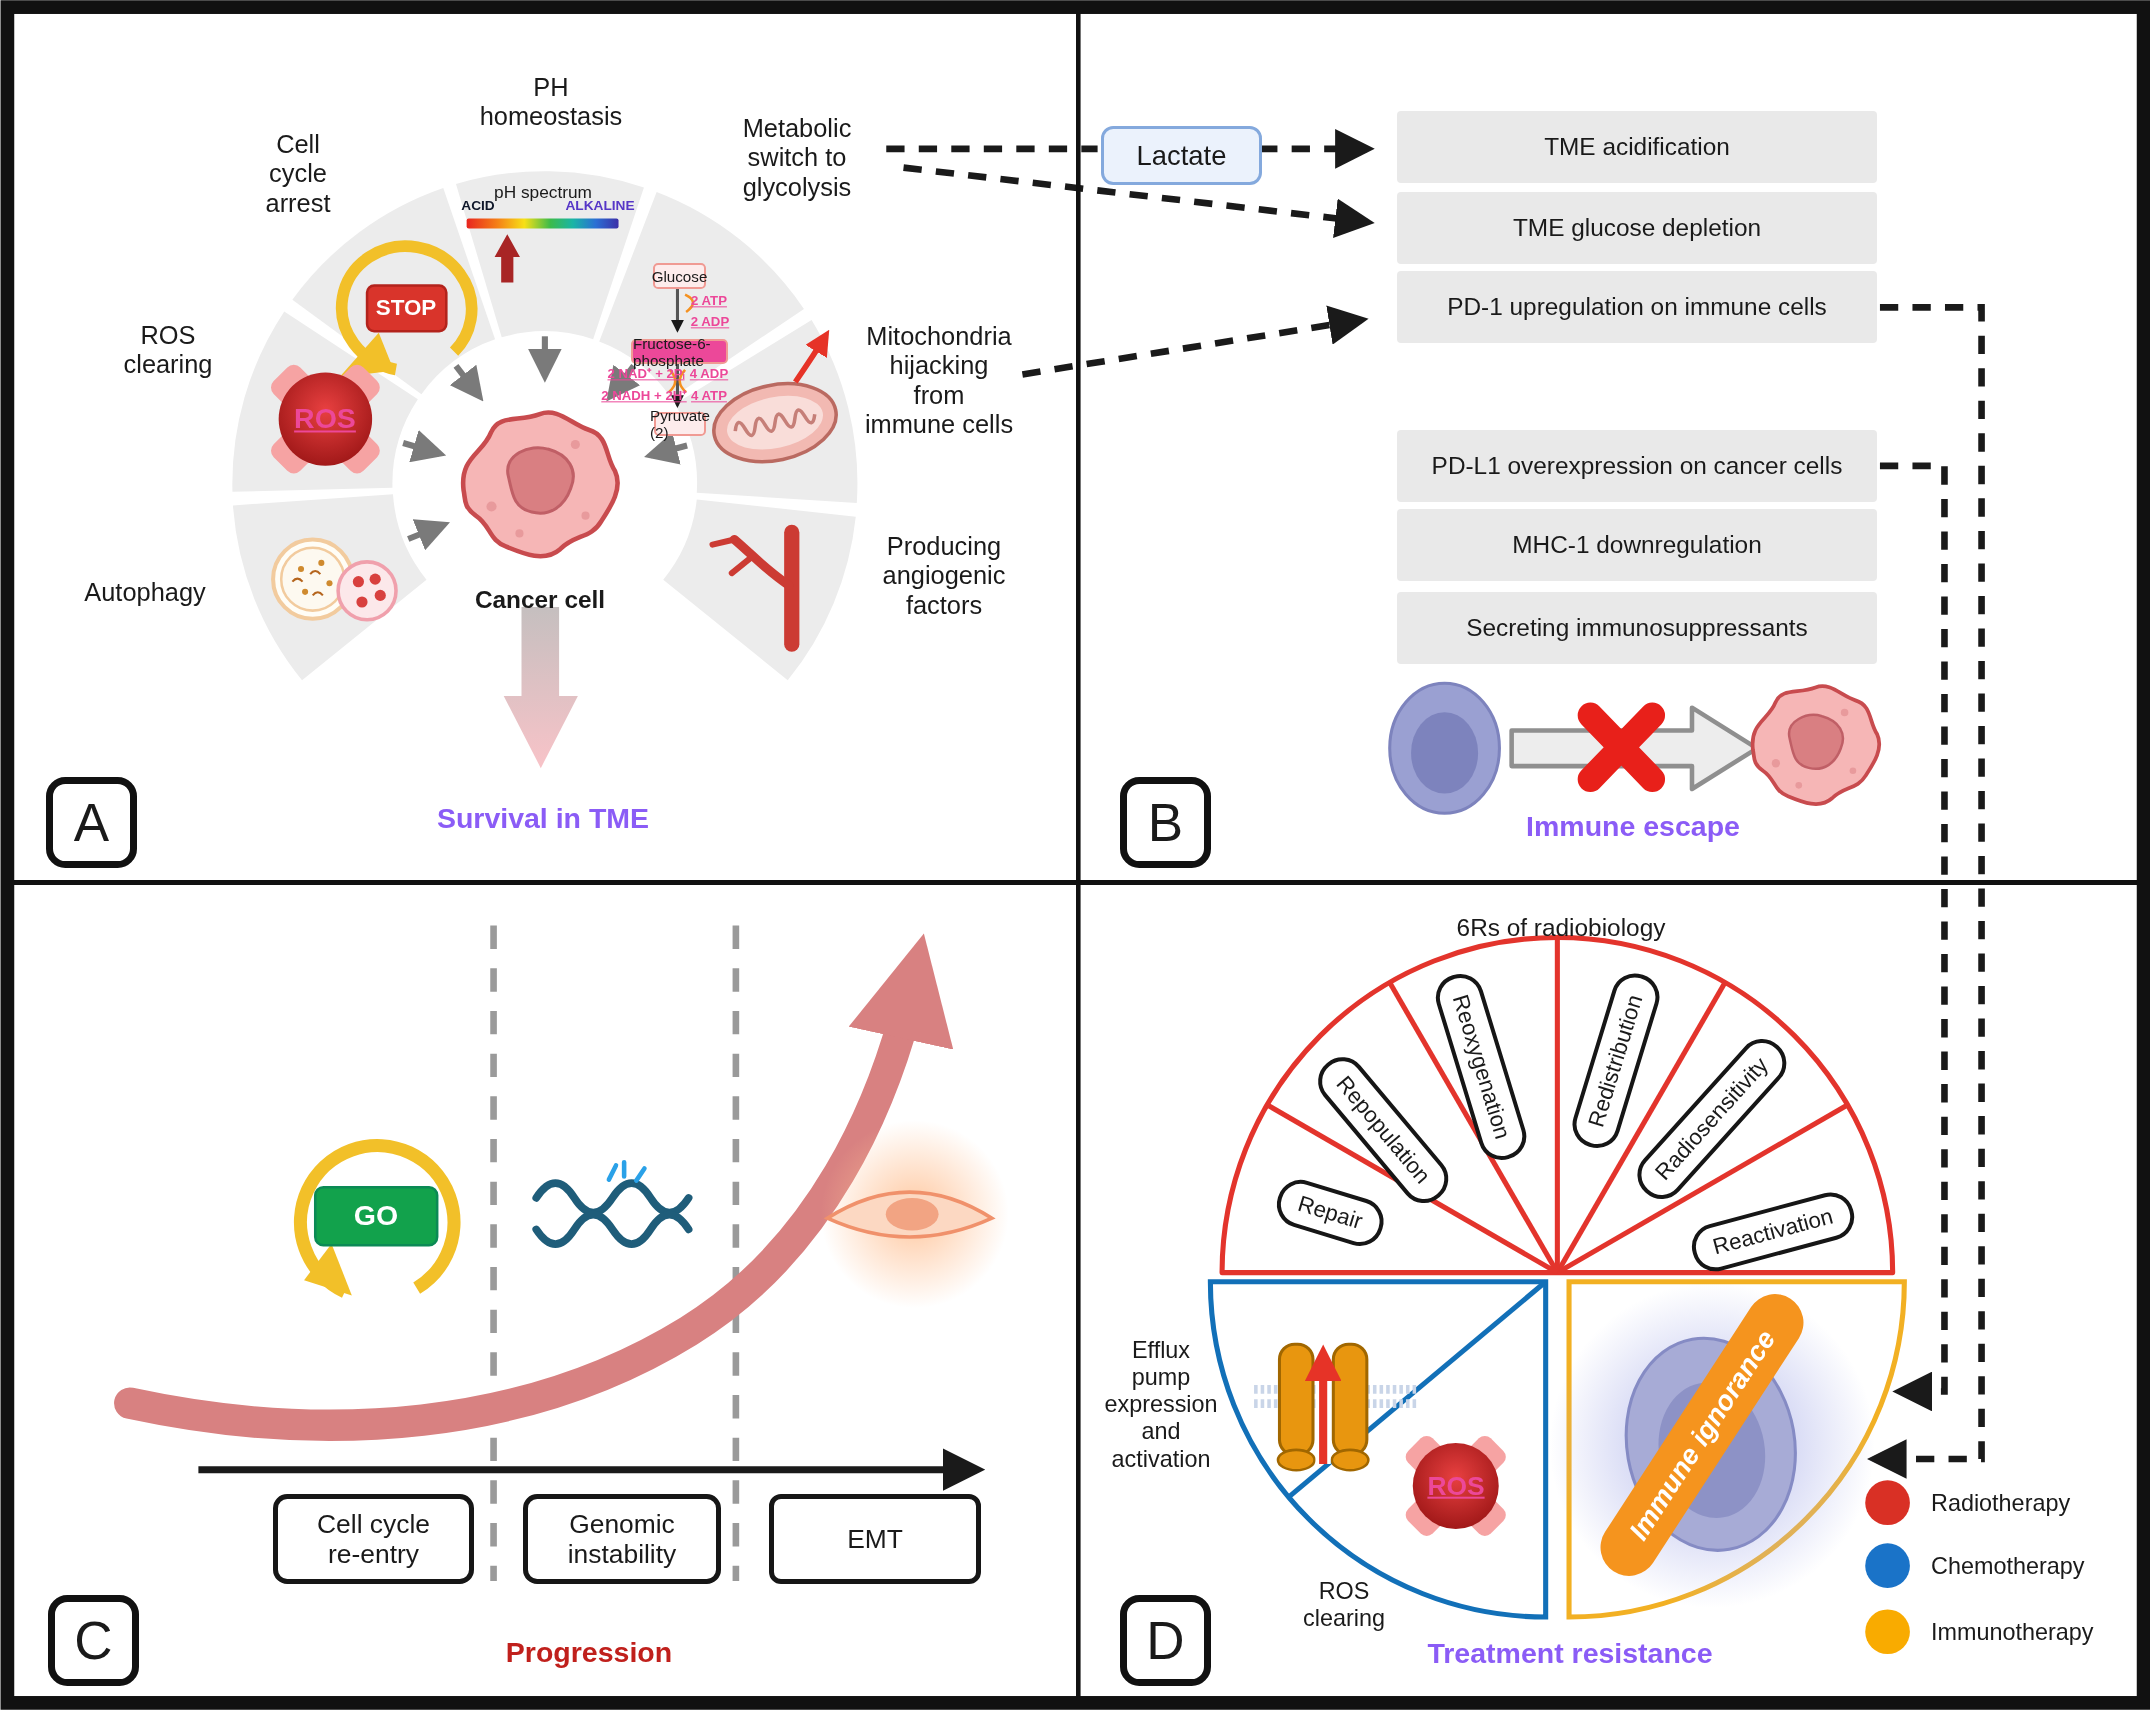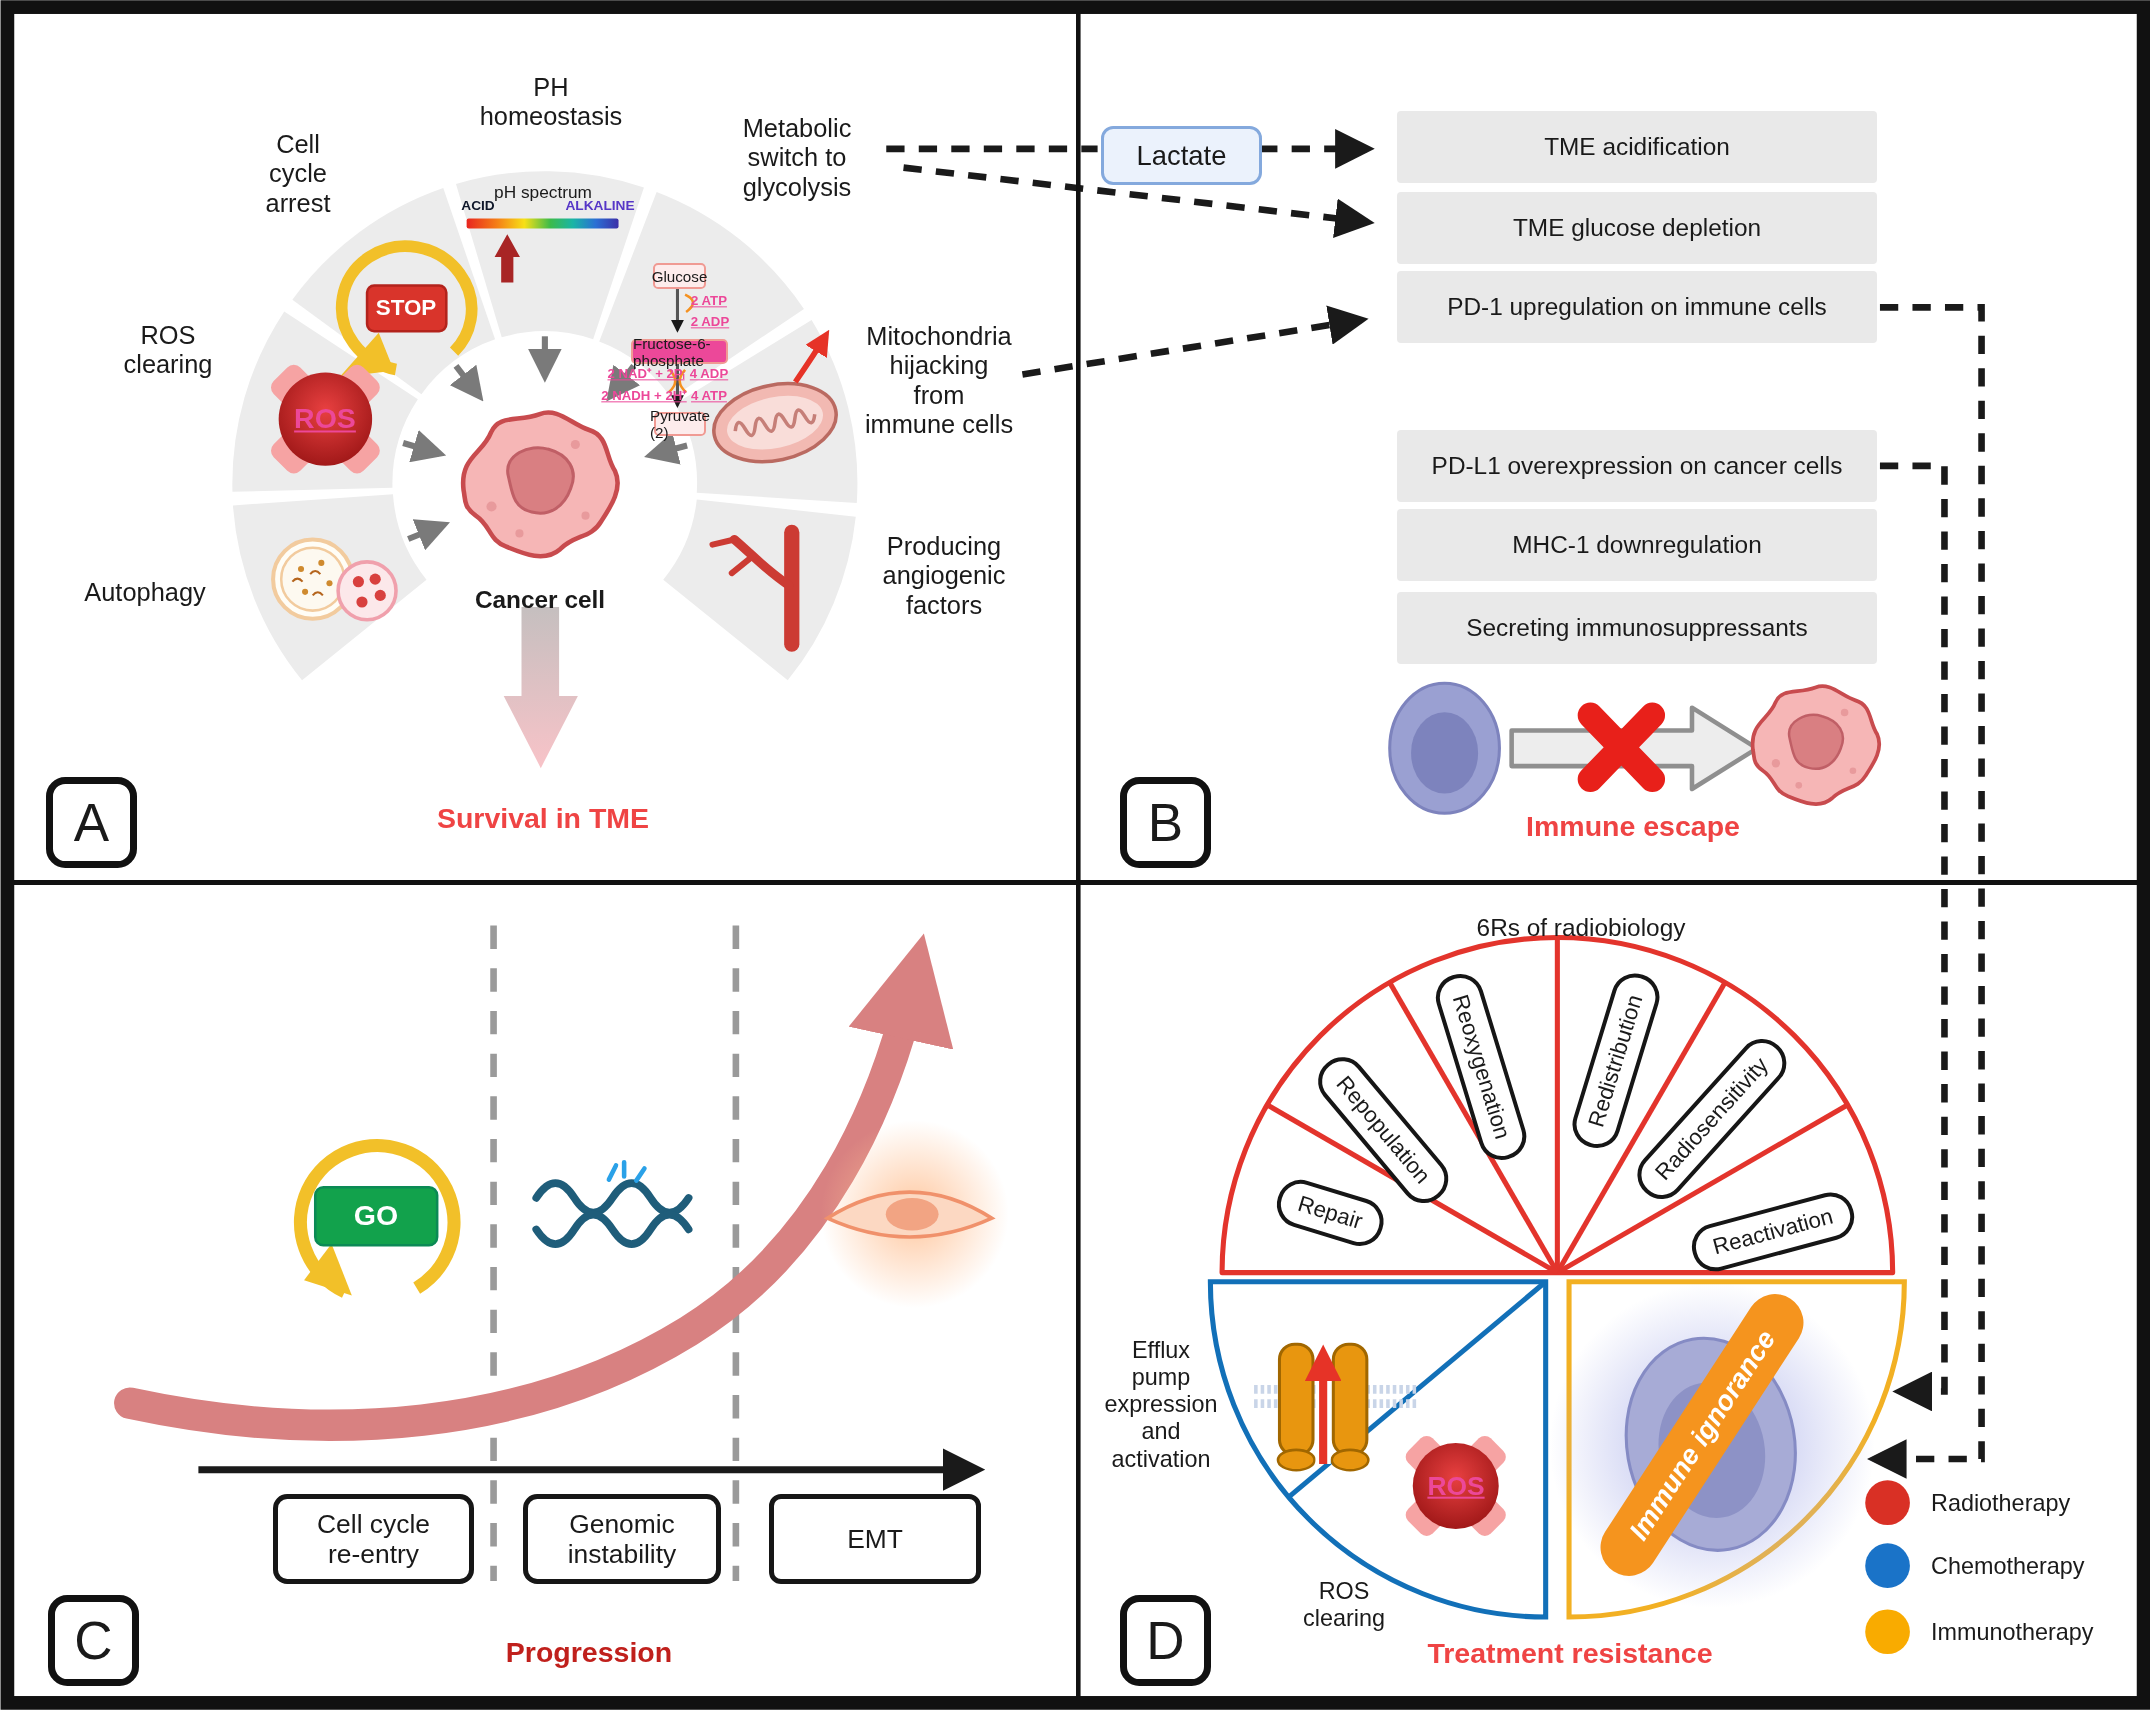--- a/index.html
+++ b/index.html
@@ -5,21 +5,21 @@
   html,body{margin:0;padding:0;background:#222;}
   #canvas{position:relative;width:2151px;height:1710px;background:#fff;overflow:hidden;
           font-family:"Liberation Sans",sans-serif;color:#1a1a1a;}
   #art{position:absolute;left:0;top:0;}
   .t{position:absolute;transform:translate(-50%,-50%);text-align:center;white-space:nowrap;line-height:1.16;}
   .lt{position:absolute;transform:translate(0,-50%);text-align:left;white-space:nowrap;}
   .s34{font-size:17.3px;} .s27{font-size:13.7px;font-weight:bold;}
   .s26{font-size:13.2px;font-weight:bold;} .s44{font-size:22.4px;} .s46{font-size:23.4px;}
   .s48{font-size:24.4px;} .s50{font-size:25.4px;}
   .s56{font-size:28.5px;} .b{font-weight:bold;}
-  .red{color:#ef4444;text-align:right;} .acid{color:#0f172a;} .alk{color:#5636c7;} .org{color:#ec4899;font-weight:bold;text-decoration:underline;}
+  .red{color:#8b5cf6;text-align:right;} .acid{color:#0f172a;} .alk{color:#5636c7;} .org{color:#ec4899;font-weight:bold;text-decoration:underline;}
   .white{color:#fff;}
   .tag{position:absolute;width:77px;height:77px;border:7.6px solid #111;border-radius:19.3px;
        display:flex;align-items:center;justify-content:center;font-size:53px;background:#fff;}
   .mech{position:absolute;left:1397px;width:480px;height:72px;background:#e9e9e9;border-radius:4px;
         display:flex;align-items:center;justify-content:center;font-size:24.4px;}
   .gbox{position:absolute;background:#fdecec;border:2px solid #f09a93;border-radius:5.1px;
         display:flex;align-items:center;justify-content:center;font-size:15.2px;}
   .stage{position:absolute;top:1494px;height:80px;background:#fff;border:5.1px solid #161616;border-radius:14.2px;
          display:flex;align-items:center;justify-content:center;font-size:26.4px;text-align:center;line-height:1.15;}
   .pill{position:absolute;transform:translate(-50%,-50%) rotate(var(--r));background:#fff;border:4.1px solid #161616;
@@ -330,21 +330,21 @@
     </div>
 <div class="stage" style="left:523px;width:188px;">
       <span style="white-space:normal;width:152px;">Genomic instability</span>
     </div>
 <div class="stage" style="left:769px;width:202px;border-radius:12px;">
       <span>EMT</span>
     </div>
 <div class="t s56 b" style="left:589px;top:1653px;color:#c0201c;">Progression</div>
 <div class="tag" style="left:48px;top:1595px;">C</div>
 
-<div class="t s48" style="left:1561px;top:928px;margin-left:20px;">6Rs of radiobiology</div>
+<div class="t s48" style="left:1561px;top:928px;">6Rs of radiobiology</div>
 <div class="pill" style="left:1330px;top:1213px;--r:17deg;">Repair</div>
 <div class="pill" style="left:1383px;top:1130px;--r:50deg;">Repopulation</div>
 <div class="pill" style="left:1481px;top:1067px;--r:73deg;">Reoxygenation</div>
 <div class="pill" style="left:1616px;top:1061px;--r:-73deg;">Redistribution</div>
 <div class="pill" style="left:1712px;top:1119px;--r:-48deg;">Radiosensitivity</div>
 <div class="pill" style="left:1773px;top:1232px;--r:-15deg;">Reactivation</div>
 
 <div class="t s46" style="left:1161px;top:1405px;">
   <div>Efflux</div>
   <div>pump</div>

